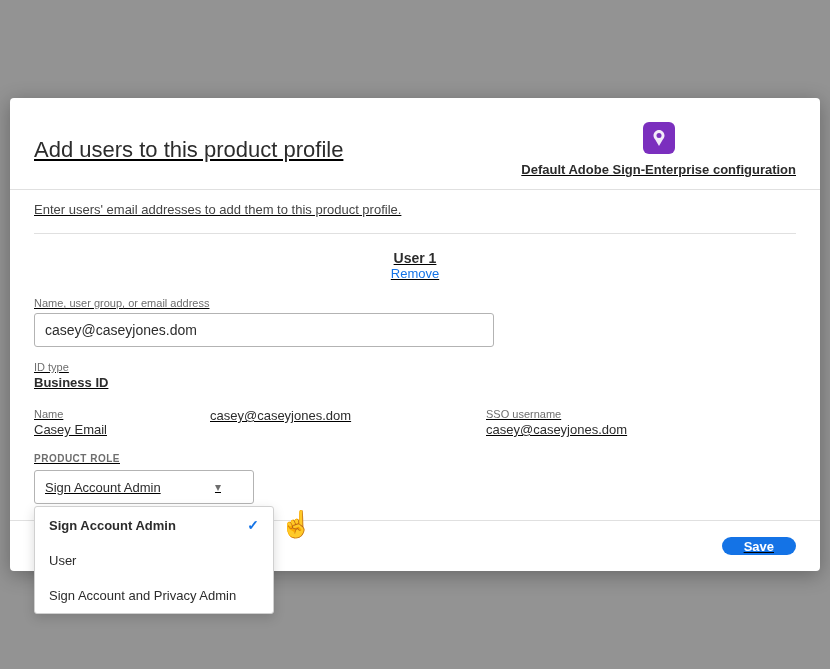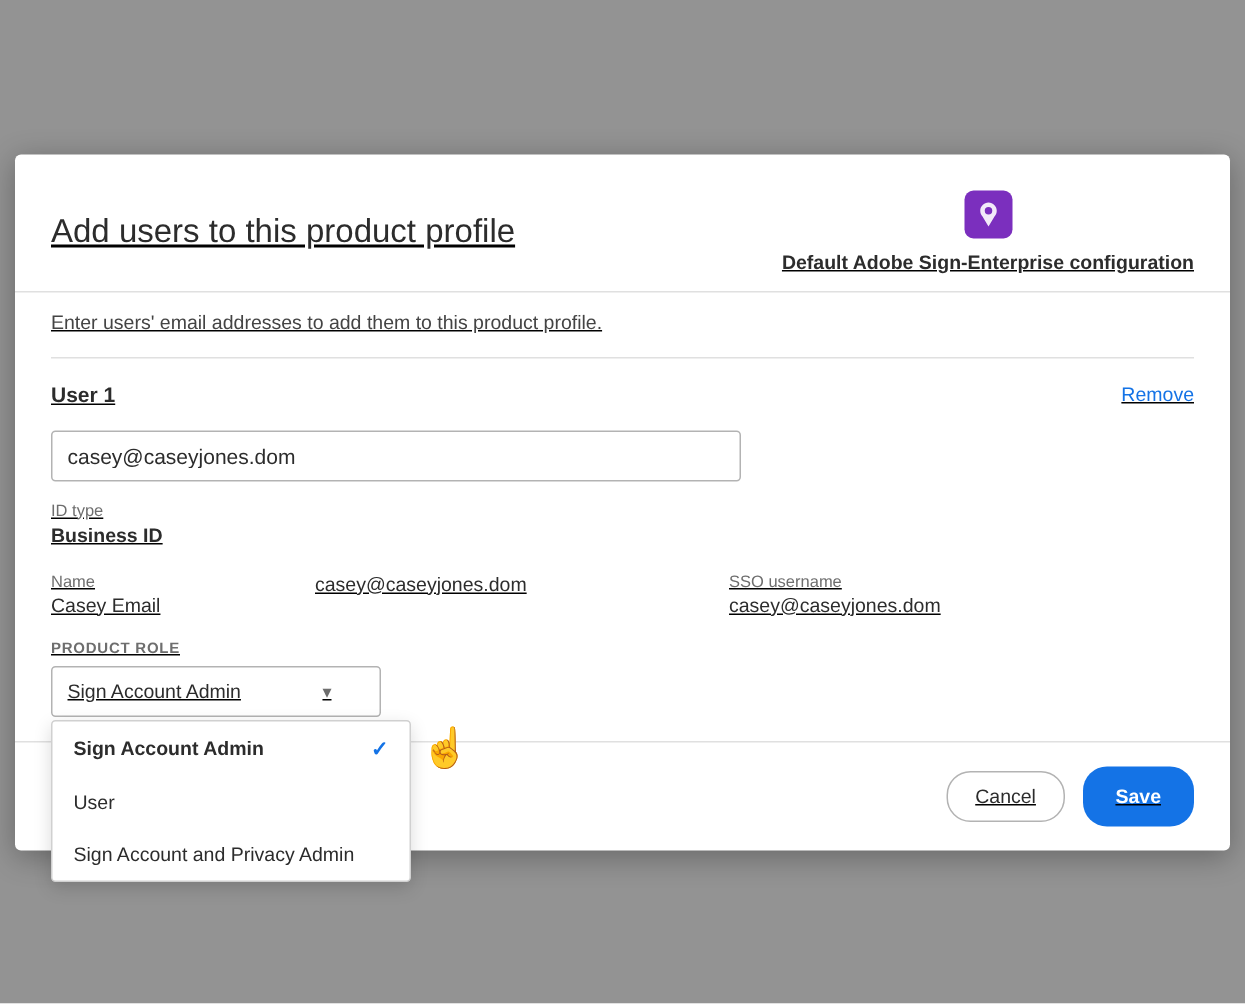--- a/index.html
+++ b/index.html
@@ -74,20 +74,21 @@
     }
     .modal-body {
       padding: 16px 24px;
       position: relative;
     }
     .user-section-header {
       display: flex;
       justify-content: space-between;
       align-items: center;
       margin-bottom: 16px;
+      flex-direction: column;
     }
     .user-label {
       font-size: 14px;
       font-weight: 700;
       color: #2c2c2c;
     }
     .remove-link {
       color: #1473e6;
       font-size: 13px;
       cursor: pointer;
@@ -190,21 +191,21 @@
       height: 34px;
       padding: 0 18px;
       border: 1px solid #b3b3b3;
       border-radius: 16px;
       background: #fff;
       font-size: 13px;
       color: #2c2c2c;
       cursor: pointer;
     }
     .btn-save {
-      height: 40px;
+      height: 18px;
       padding: 0 22px;
       border: none;
       border-radius: 16px;
       background: #1473e6;
       font-size: 13px;
       color: #fff;
       cursor: pointer;
       font-weight: 600;
     }
   </style>
@@ -231,20 +232,21 @@
     <hr class="modal-divider">
 
     <div class="modal-body">
 
       <div class="user-section-header">
         <span class="user-label">User 1</span>
         <a class="remove-link">Remove</a>
       </div>
 
       <div>
+        <div class="field-label">Name, user group, or email address</div>
         <input class="text-input" type="text" value="casey@caseyjones.dom" style="">
       </div>
 
       <div class="id-type-section">
         <div class="id-type-label">ID type</div>
         <div class="id-type-value">Business ID</div>
       </div>
 
       <div class="user-info-grid">
         <div class="info-col">
@@ -283,18 +285,17 @@
             <div style="position:absolute; right:-40px; top:2px; font-size:26px; pointer-events:none; z-index:200;">
               ☝
             </div>
           </div>
         </div>
       </div>
 
     </div>
 
     <div class="modal-footer">
-      <button class="btn-cancel">Cancel</button>
       <button class="btn-save">Save</button>
     </div>
 
   </div>
 </div>
 
 </body></html>

